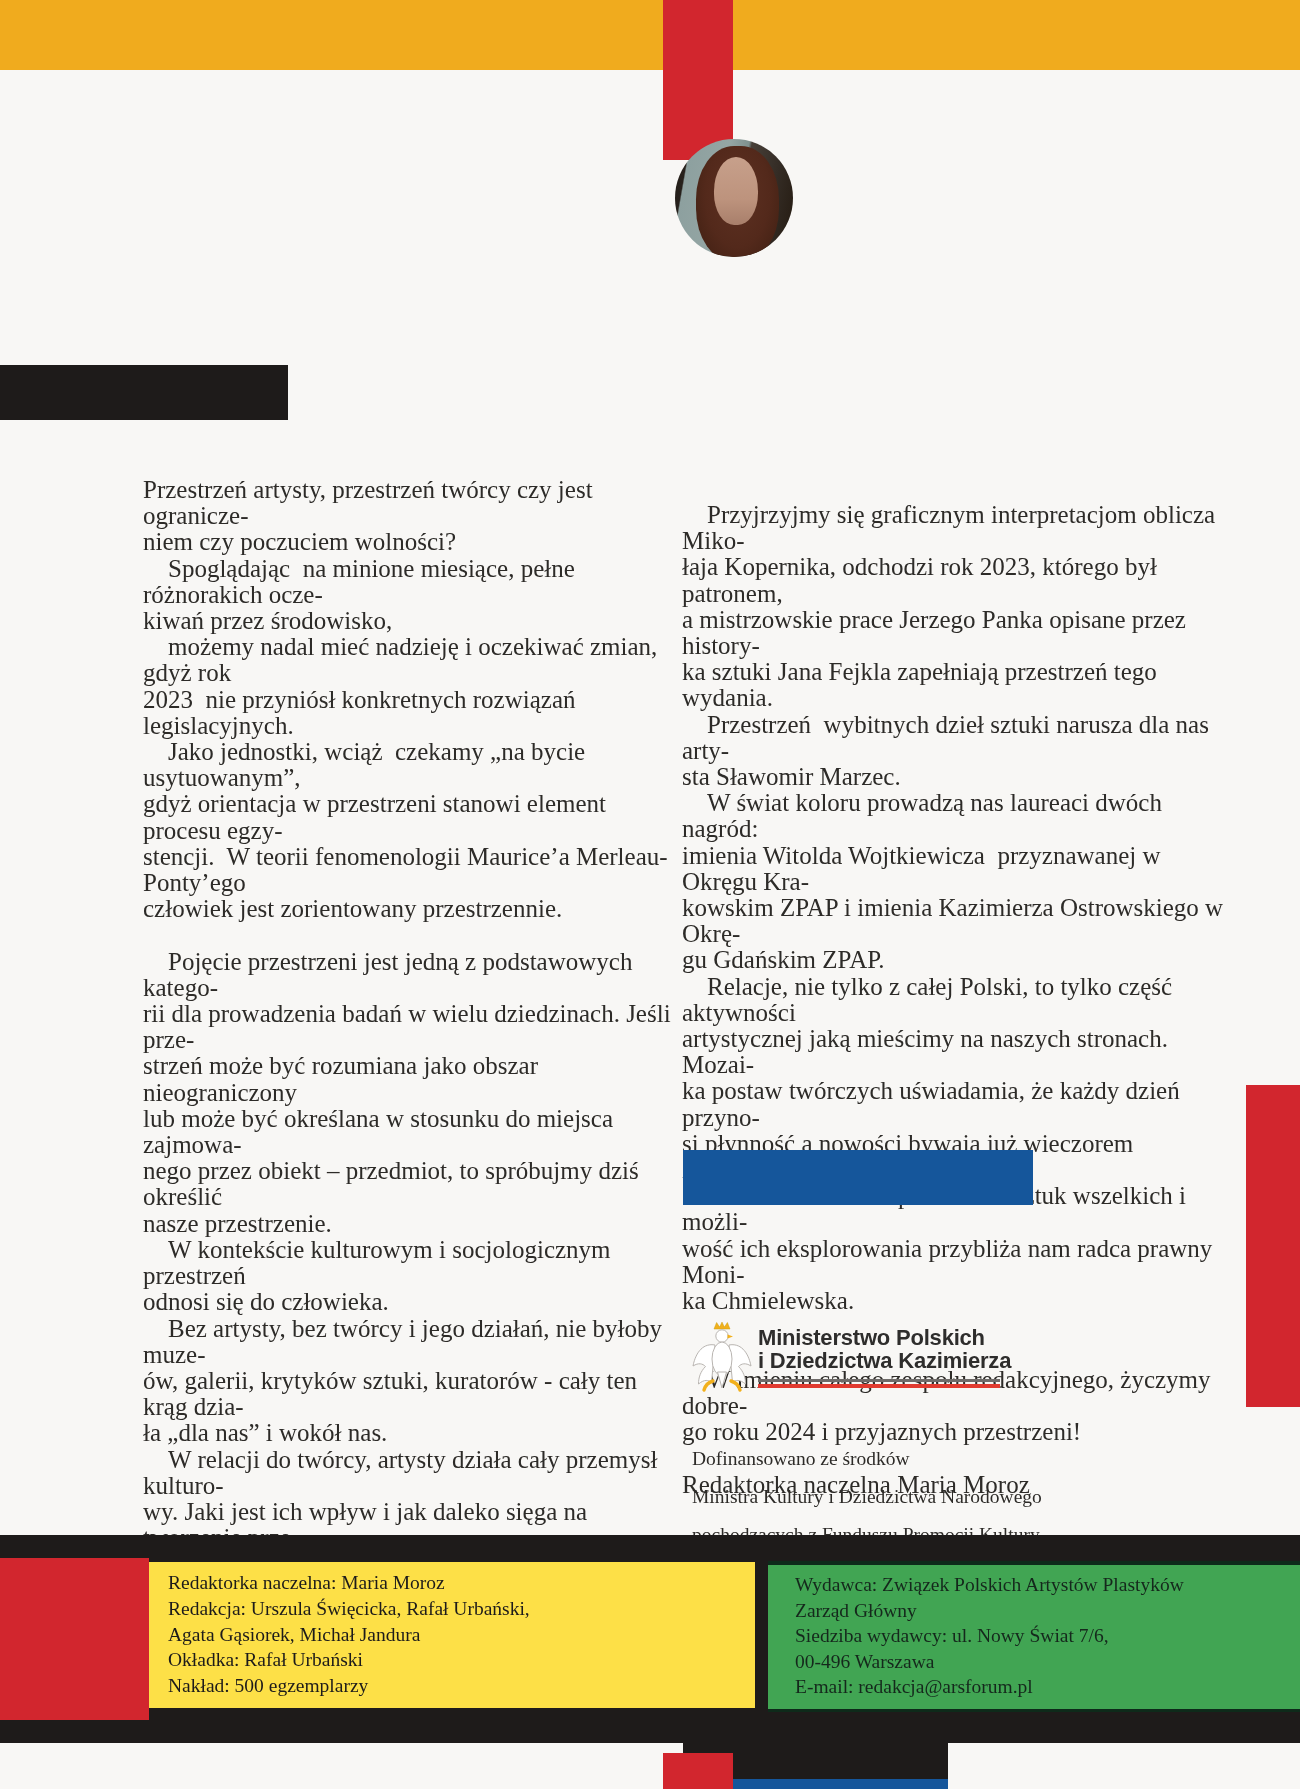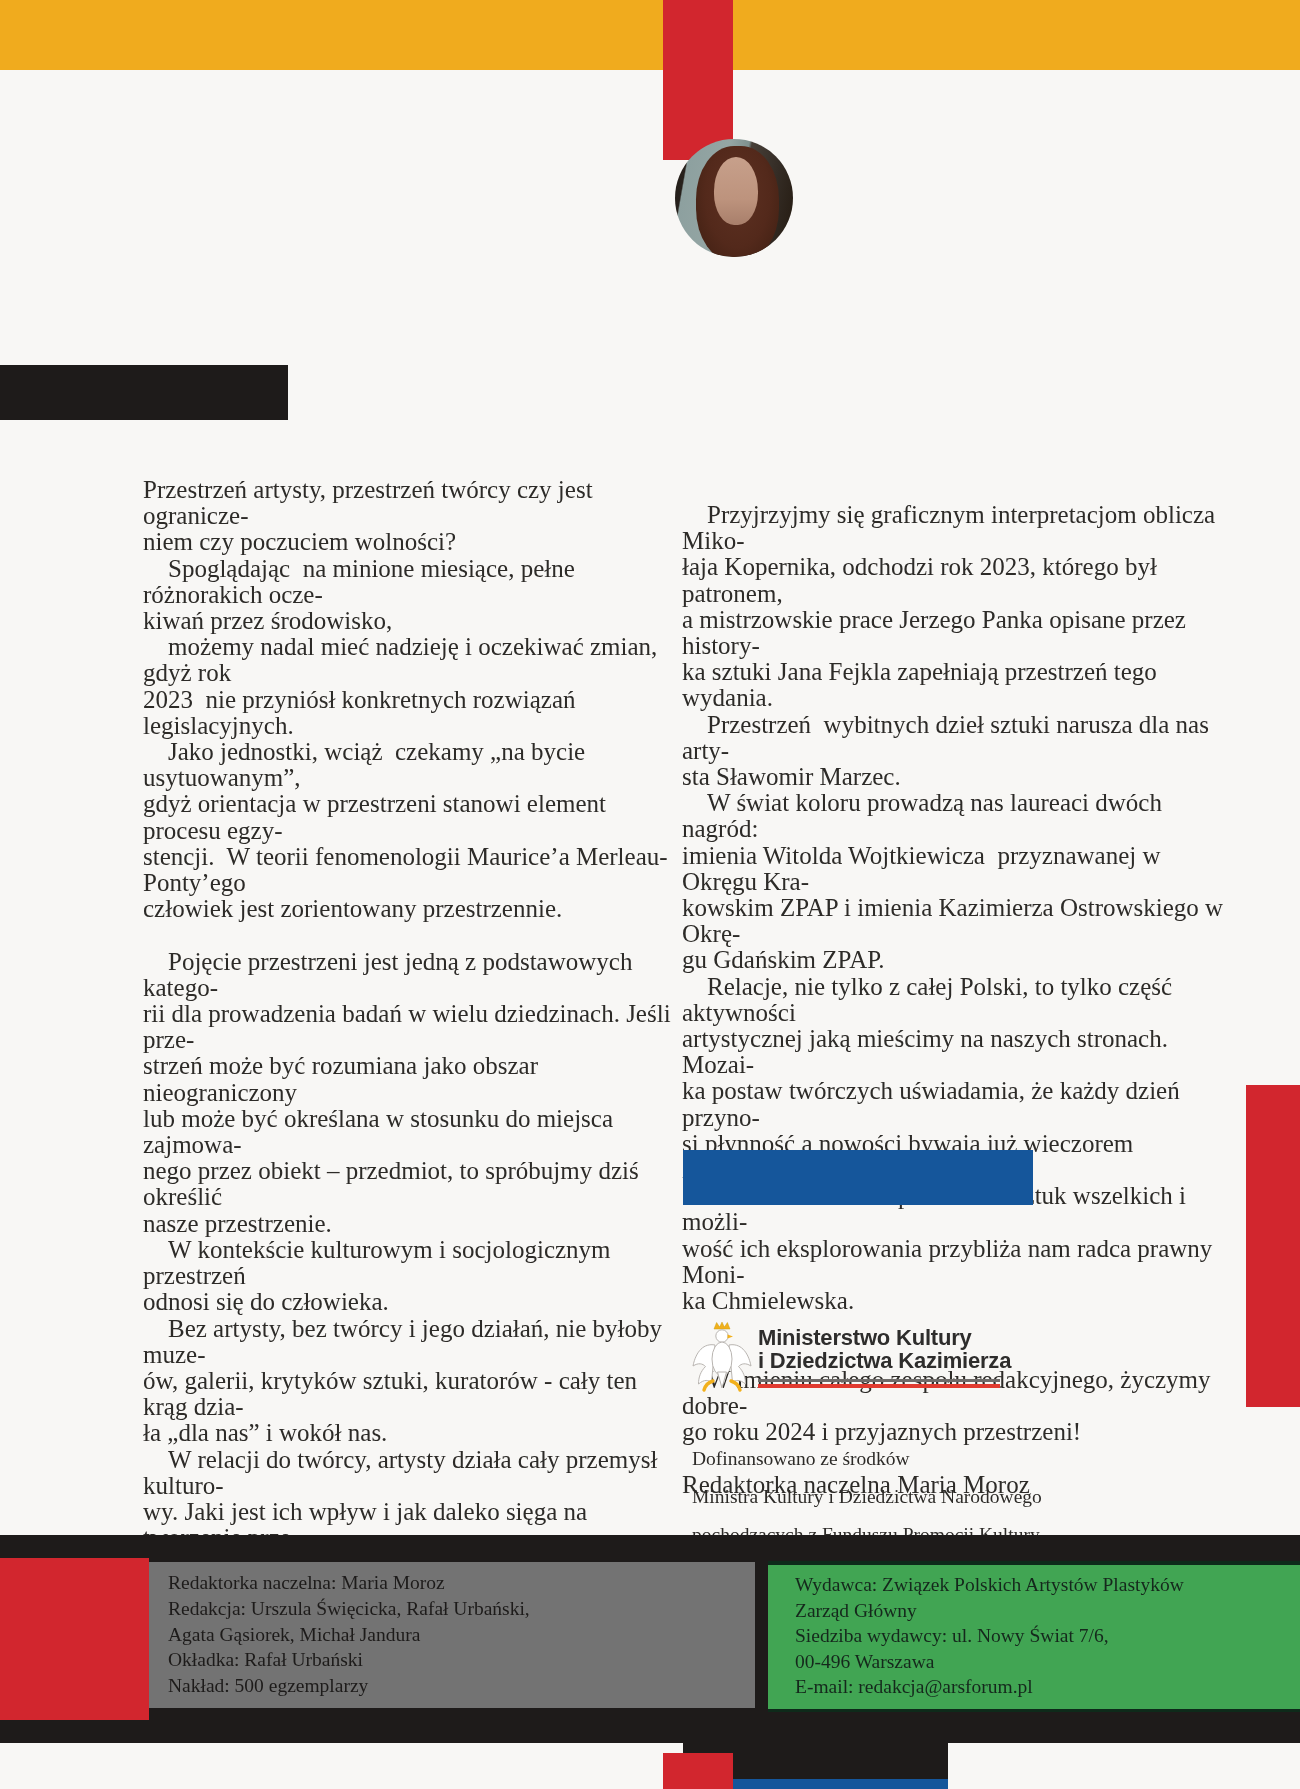--- a/index.html
+++ b/index.html
@@ -35,21 +35,21 @@
   .ministry-text{position:absolute;left:68px;top:10px;font-family:"Liberation Sans",sans-serif;
                  font-size:22px;font-weight:bold;letter-spacing:-0.2px;color:#2e2d2c;line-height:23px;white-space:nowrap;}
   .logo-rule-gray{position:absolute;left:68px;top:63px;width:242px;height:3px;background:#6f6b69;}
   .logo-rule-red{position:absolute;left:68px;top:68px;width:242px;height:4px;background:#e13b30;}
 
   .funding{left:692px;top:1440px;white-space:pre-wrap;font-size:19.5px;line-height:38px;color:#2d2b28;}
 
   
   .footer-band{left:0;top:1535px;width:1300px;height:208px;background:#1e1b1a;}
   .footer-red{left:0;top:1558px;width:149px;height:162px;background:#d2262e;}
-  .credits-panel{left:149px;top:1562px;width:606px;height:146px;background:#737373;}
+  .credits-panel{left:149px;top:1562px;width:606px;height:146px;background:#fde047;}
   .credits-text{position:absolute;left:19px;top:8px;white-space:pre-wrap;font-size:19.5px;line-height:25.8px;color:#1d1b1a;}
   .publisher-panel{left:768px;top:1561px;width:532px;height:151px;background:#41a553;border-top:4px solid #0e2a1a;border-bottom:3px solid #0e2a1a;box-sizing:border-box;}
   .publisher-text{position:absolute;left:27px;top:7px;white-space:pre-wrap;font-size:19.5px;line-height:25.6px;color:#15281c;}
 
   
   .bottom-black{left:683px;top:1743px;width:265px;height:46px;background:#1e1b1a;}
   .bottom-blue{left:683px;top:1779px;width:265px;height:10px;background:#15569b;}
   .bottom-red{left:663px;top:1753px;width:70px;height:36px;background:#d2262e;}
 </style>
 </head>
@@ -126,21 +126,21 @@
       <circle cx="32" cy="16" r="6.2" fill="#ffffff" stroke="#b9b5b1" stroke-width="1"></circle>
       <path d="M37.5 14.5 l5.5 2 -5.5 2 z" fill="#f2b01c"></path>
       <path d="M25 25 C14 23 6 31 3 46 C8.5 42.5 12.5 43.5 15.5 46.5 C10.5 51.5 8.5 57.5 8.5 64 C14.5 59 18.5 60 21.5 62.5 Z" fill="#ffffff" stroke="#b9b5b1" stroke-width="1"></path>
       <path d="M39 25 C50 23 58 31 61 46 C55.5 42.5 51.5 43.5 48.5 46.5 C53.5 51.5 55.5 57.5 55.5 64 C49.5 59 45.5 60 42.5 62.5 Z" fill="#ffffff" stroke="#b9b5b1" stroke-width="1"></path>
       <ellipse cx="32" cy="39" rx="10" ry="17" fill="#ffffff" stroke="#b9b5b1" stroke-width="1"></ellipse>
       <path d="M27.5 52 L32 68 L36.5 52 Z" fill="#ffffff" stroke="#b9b5b1" stroke-width="1"></path>
       <path d="M23 61 q-7 2 -9 9" fill="none" stroke="#f2b01c" stroke-width="3.4" stroke-linecap="round"></path>
       <path d="M41 61 q7 2 9 9" fill="none" stroke="#f2b01c" stroke-width="3.4" stroke-linecap="round"></path>
     </svg>
     <div class="ministry-text">
-      <div>Ministerstwo Kultury</div>
+      <div>Ministerstwo Polskich</div>
       <div>i Dziedzictwa Kazimierza</div>
     </div>
     <div class="logo-rule-gray"></div>
     <div class="logo-rule-red"></div>
   </div>
 
   <div class="abs funding">Dofinansowano ze środków
 Ministra Kultury i Dziedzictwa Narodowego
 pochodzących z Funduszu Promocji Kultury</div>
 

